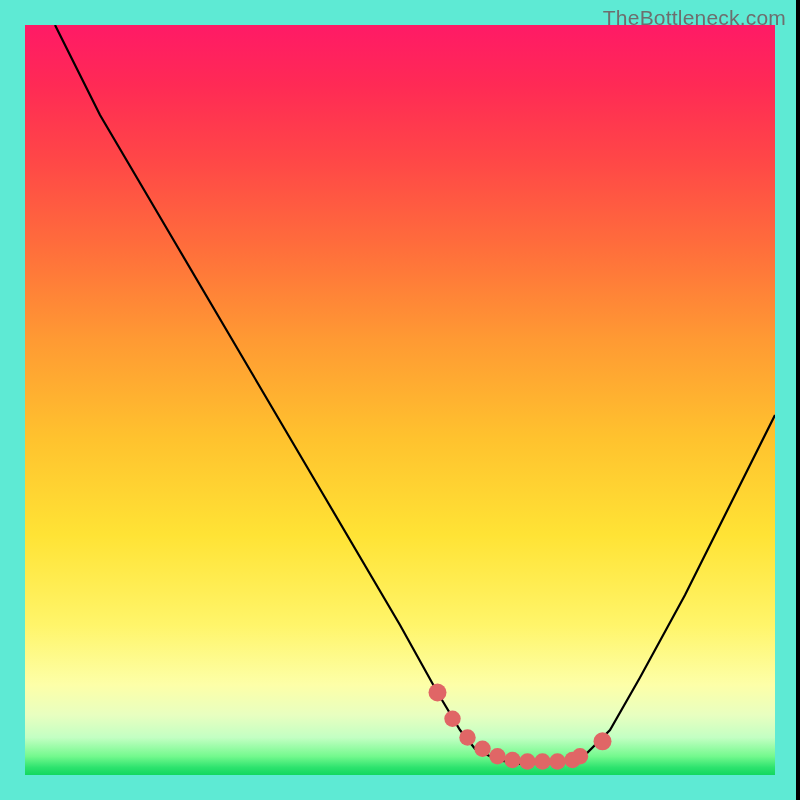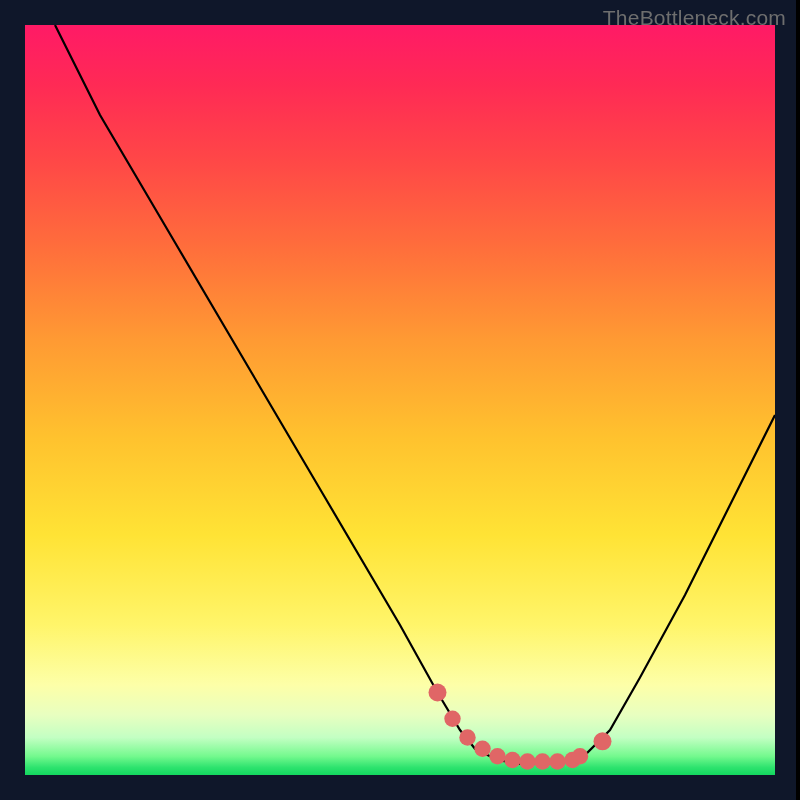--- a/index.html
+++ b/index.html
@@ -8,21 +8,21 @@
     background: #000;
     width: 800px;
     height: 800px;
     overflow: hidden;
     font-family: Arial, Helvetica, sans-serif;
   }
   .frame {
     position: relative;
     width: 796px;
     height: 800px;
-    background: #0f172a;
+    background: #5eead4;
   }
   .plot-area {
     position: absolute;
     left: 25px;
     top: 25px;
     width: 750px;
     height: 750px;
     
     background:
       linear-gradient(to bottom,

